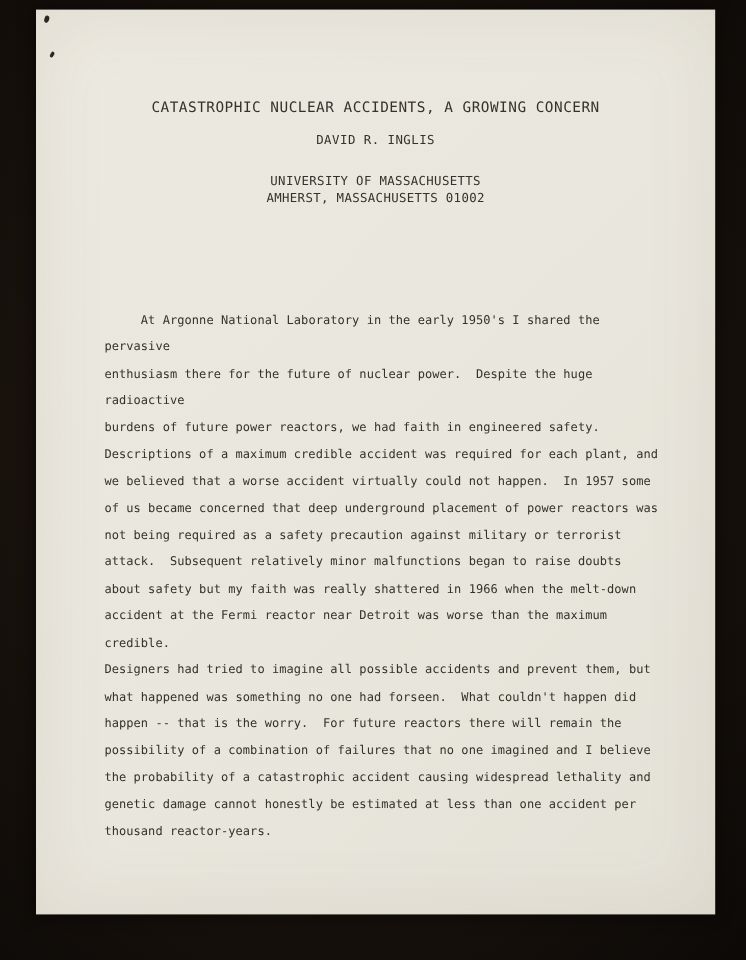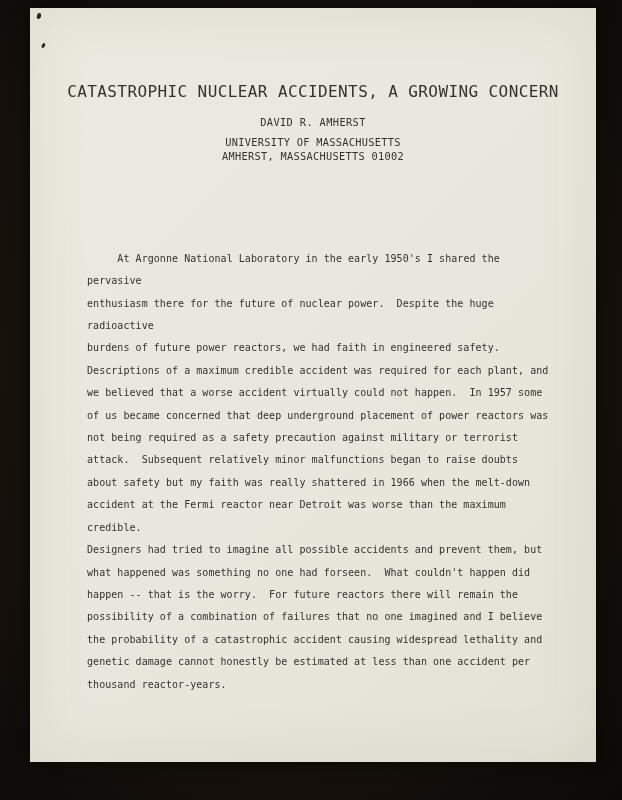--- a/index.html
+++ b/index.html
@@ -29,33 +29,33 @@
     position: absolute;
     background: #2c2822;
     border-radius: 40% 60% 55% 45%;
   }
   .speck.s1 { left: 7px;  top: 5px;  width: 4px; height: 6px; transform: rotate(18deg); }
   .speck.s2 { left: 12px; top: 35px; width: 3px; height: 5px; transform: rotate(30deg); }
   .doc-title {
     margin: 0;
     padding-top: 74px;
     text-align: center;
-    font-size: 16px;
+    font-size: 12px;
     font-weight: normal;
     letter-spacing: 0.4px;
     white-space: pre;
   }
   .doc-author {
     margin-top: 15px;
     text-align: center;
     font-size: 10.3px;
     letter-spacing: 0.4px;
   }
   .doc-affil {
-    margin-top: 8px;
+    margin-top: 22px;
     text-align: center;
     font-size: 10.3px;
     line-height: 13.5px;
     letter-spacing: 0.3px;
     white-space: pre-line;
   }
   .doc-body {
     margin: 24px 32px 0 41px;
     width: 494px;
     font-size: 10px;
@@ -69,21 +69,21 @@
 <body>
 
 <div class="scan">
   <div class="paper">
 
     <span class="speck s1"></span>
     <span class="speck s2"></span>
 
     <h1 class="doc-title">CATASTROPHIC NUCLEAR ACCIDENTS, A GROWING CONCERN</h1>
 
-    <div class="doc-author">DAVID R. AMHERST</div>
+    <div class="doc-author">DAVID R. INGLIS</div>
 
     <div class="doc-affil">UNIVERSITY OF MASSACHUSETTS
 AMHERST, MASSACHUSETTS 01002</div>
 
     <div class="doc-body">
       <div class="para">     At Argonne National Laboratory in the early 1950's I shared the pervasive
 enthusiasm there for the future of nuclear power.  Despite the huge radioactive
 burdens of future power reactors, we had faith in engineered safety.
 Descriptions of a maximum credible accident was required for each plant, and
 we believed that a worse accident virtually could not happen.  In 1957 some

